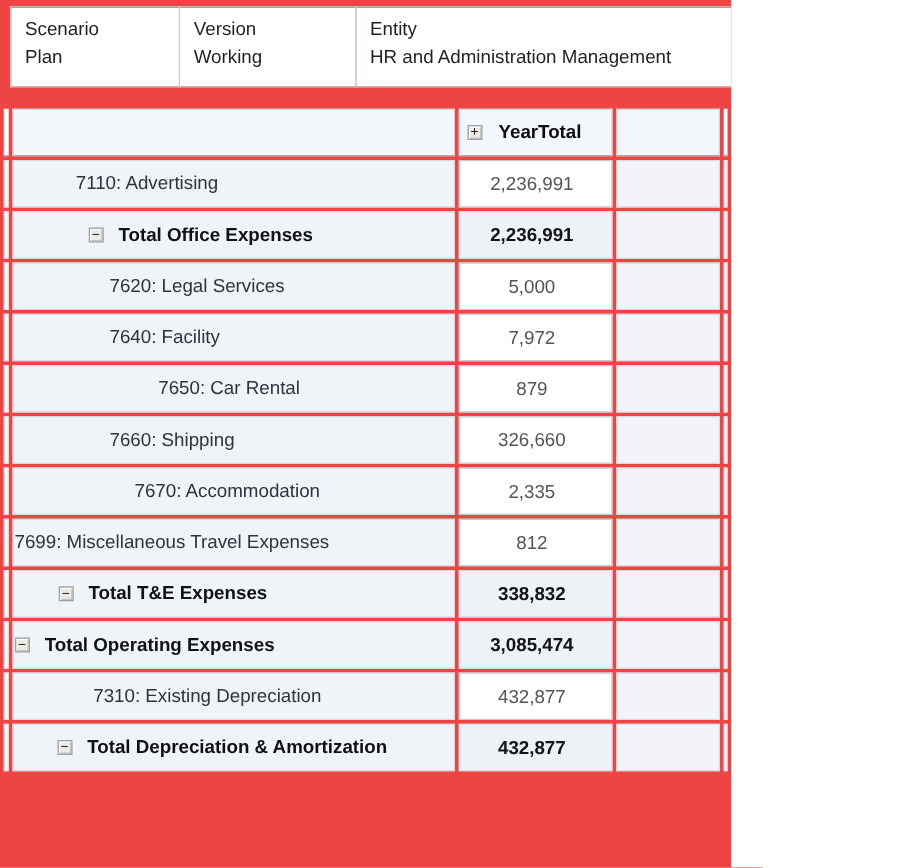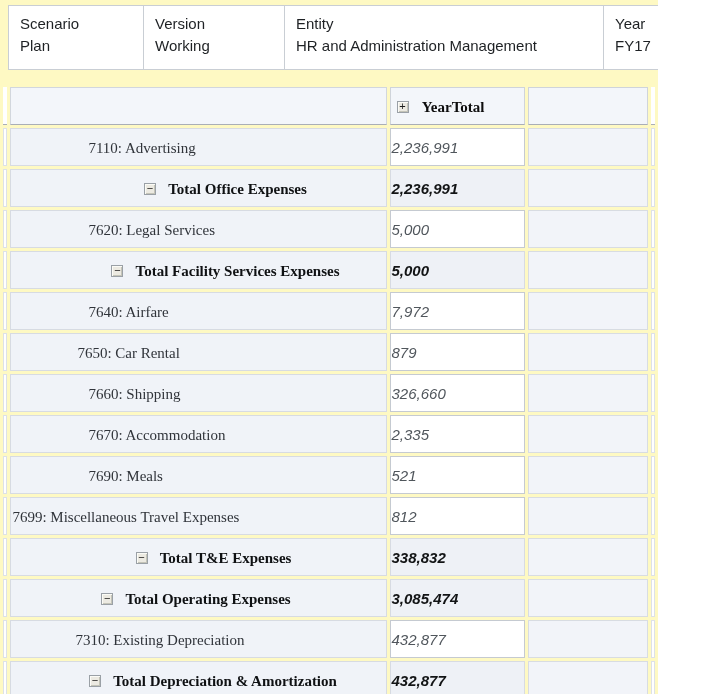--- a/index.html
+++ b/index.html
@@ -1,50 +1,50 @@
 <!DOCTYPE html>
 <html><head>
 <meta charset="utf-8">
 <style>
   html,body{margin:0;padding:0;}
   body{font-family:"Liberation Sans",sans-serif;background:#fff;}
-  #screen{position:relative;width:658px;height:694px;overflow:hidden;background:#fef9c3;}
+  #screen{position:relative;width:585px;height:694px;overflow:hidden;background:#ef4444;}
 
   
   table.pov{border-collapse:collapse;margin:5px 0 0 8px;table-layout:fixed;width:711px;}
   table.pov td{border:1px solid #c9ced4;vertical-align:top;padding:7px 6px 6px 11px;height:50px;
     font-size:15px;color:#1e2124;line-height:22px;background:#fff;white-space:nowrap;overflow:hidden;}
   .pov-label,.pov-value{display:block;}
 
   
   table.grid{border-collapse:separate;border-spacing:3px;margin-top:14px;table-layout:fixed;}
   table.grid td{height:34px;white-space:nowrap;overflow:hidden;font-size:15px;vertical-align:middle;}
 
   td.sliver{background:#fff;border:1px solid #dde1e7;padding:0;}
   td.sliver-hd{background:#fff;border:none;border-bottom:1px solid #a9aeb6;padding:0;}
 
   td.corner-hd{background:#f3f6fa;border:1px solid #d2d7dd;border-bottom:1px solid #a9aeb6;height:28px;}
   td.col-hd{background:#f3f6fa;border:1px solid #cfd4da;border-bottom:1px solid #a9aeb6;height:28px;
     font-weight:bold;color:#0d0d0d;padding-left:6px;}
 
   td.rowhdr{background:#f0f3f8;border:1px solid #d7dbe2;color:#30343a;padding-right:6px;}
-  tr.total td.rowhdr{font-weight:bold;color:#0f1113;text-align:center;}
-
-  td.val{text-align:left;padding-right:7px;font-style:italic;}
+  tr.total td.rowhdr{font-weight:bold;color:#0f1113;}
+
+  td.val{text-align:center;padding-right:7px;}
   td.val.leaf{background:#fff;border:1px solid #c5cad1;color:#50565c;}
   td.val.tot{background:#eef1f6;border:1px solid #d7dbe2;color:#121415;font-weight:bold;}
   td.empty{background:#f2f4f9;border:1px solid #d8dce2;}
 
   .mico,.pico{display:inline-flex;align-items:center;justify-content:center;
     width:12px;height:12px;border:1px solid #9aa0a6;background:#eceae2;
     box-shadow:inset 1px 1px 0 #fbfbf6, inset -1px -1px 0 #c4c4b8;
     font-size:11px;font-weight:normal;line-height:1;color:#1c1c1c;
     margin-right:8px;vertical-align:middle;box-sizing:border-box;}
   .pico{margin-right:9px;}
-  .lbl{vertical-align:middle;font-family:Liberation Serif, serif;}
+  .lbl{vertical-align:middle;}
 </style>
 </head>
 <body>
 
 <div id="screen">
 
   <table class="pov">
     <tbody>
         <tr>
       <td style="width:117px">
@@ -84,21 +84,21 @@
       <td class="col-hd">
         <span class="pico">+</span>
         <span class="lbl">YearTotal</span>
       </td>
       <td class="col-hd"></td>
       <td class="sliver-hd"></td>
     </tr>
 
     <tr>
       <td class="sliver"></td>
-      <td class="rowhdr" style="padding-left:77px">
+      <td class="rowhdr" style="padding-left:50px">
         <span class="lbl">7110: Advertising</span></td>
       <td class="val leaf"><span>2,236,991</span></td>
       <td class="empty"></td>
       <td class="sliver"></td>
     </tr>
 
     <tr class="total">
       <td class="sliver"></td>
       <td class="rowhdr" style="padding-left:60px">
         <span class="mico">−</span>
@@ -110,74 +110,57 @@
 
     <tr>
       <td class="sliver"></td>
       <td class="rowhdr" style="padding-left:77px">
         <span class="lbl">7620: Legal Services</span></td>
       <td class="val leaf"><span>5,000</span></td>
       <td class="empty"></td>
       <td class="sliver"></td>
     </tr>
 
-    <tr class="total">
-      <td class="sliver"></td>
-      <td class="rowhdr" style="padding-left:60px">
-        <span class="mico">−</span>
-        <span class="lbl">Total Facility Services Expenses</span></td>
-      <td class="val tot"><span>5,000</span></td>
-      <td class="empty"></td>
-      <td class="sliver"></td>
-    </tr>
 
     <tr>
       <td class="sliver"></td>
       <td class="rowhdr" style="padding-left:77px">
-        <span class="lbl">7640: Airfare</span></td>
+        <span class="lbl">7640: Facility</span></td>
       <td class="val leaf"><span>7,972</span></td>
       <td class="empty"></td>
       <td class="sliver"></td>
     </tr>
 
     <tr>
       <td class="sliver"></td>
-      <td class="rowhdr" style="padding-left:66px">
+      <td class="rowhdr" style="padding-left:116px">
         <span class="lbl">7650: Car Rental</span></td>
       <td class="val leaf"><span>879</span></td>
       <td class="empty"></td>
       <td class="sliver"></td>
     </tr>
 
     <tr>
       <td class="sliver"></td>
       <td class="rowhdr" style="padding-left:77px">
         <span class="lbl">7660: Shipping</span></td>
       <td class="val leaf"><span>326,660</span></td>
       <td class="empty"></td>
       <td class="sliver"></td>
     </tr>
 
     <tr>
       <td class="sliver"></td>
-      <td class="rowhdr" style="padding-left:77px">
+      <td class="rowhdr" style="padding-left:97px">
         <span class="lbl">7670: Accommodation</span></td>
       <td class="val leaf"><span>2,335</span></td>
       <td class="empty"></td>
       <td class="sliver"></td>
     </tr>
 
-    <tr>
-      <td class="sliver"></td>
-      <td class="rowhdr" style="padding-left:77px">
-        <span class="lbl">7690: Meals</span></td>
-      <td class="val leaf"><span>521</span></td>
-      <td class="empty"></td>
-      <td class="sliver"></td>
-    </tr>
 
     <tr>
       <td class="sliver"></td>
       <td class="rowhdr" style="">
         <span class="lbl">7699: Miscellaneous Travel Expenses</span></td>
       <td class="val leaf"><span>812</span></td>
       <td class="empty"></td>
       <td class="sliver"></td>
     </tr>
 

